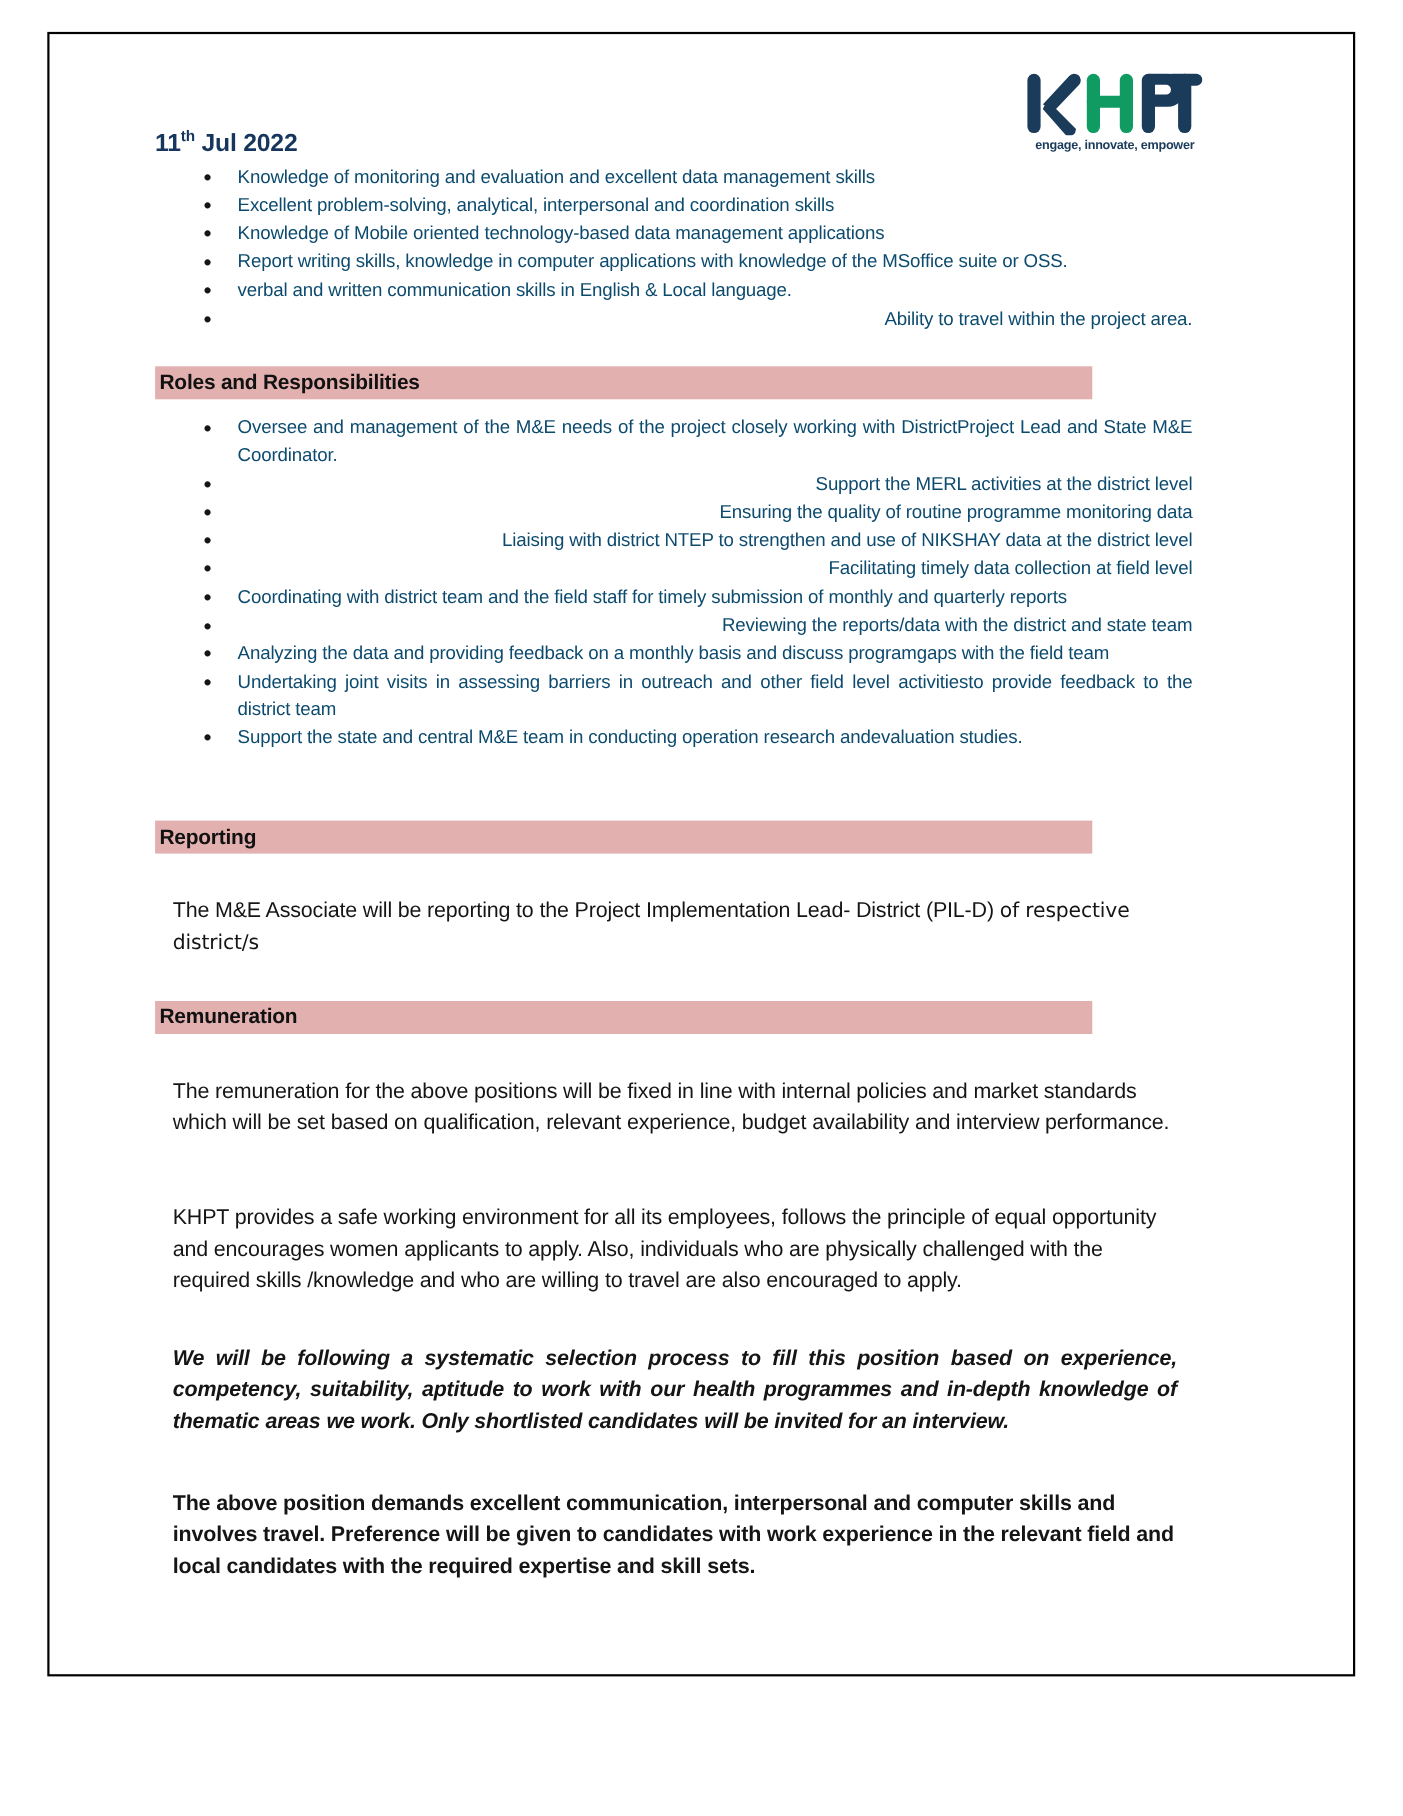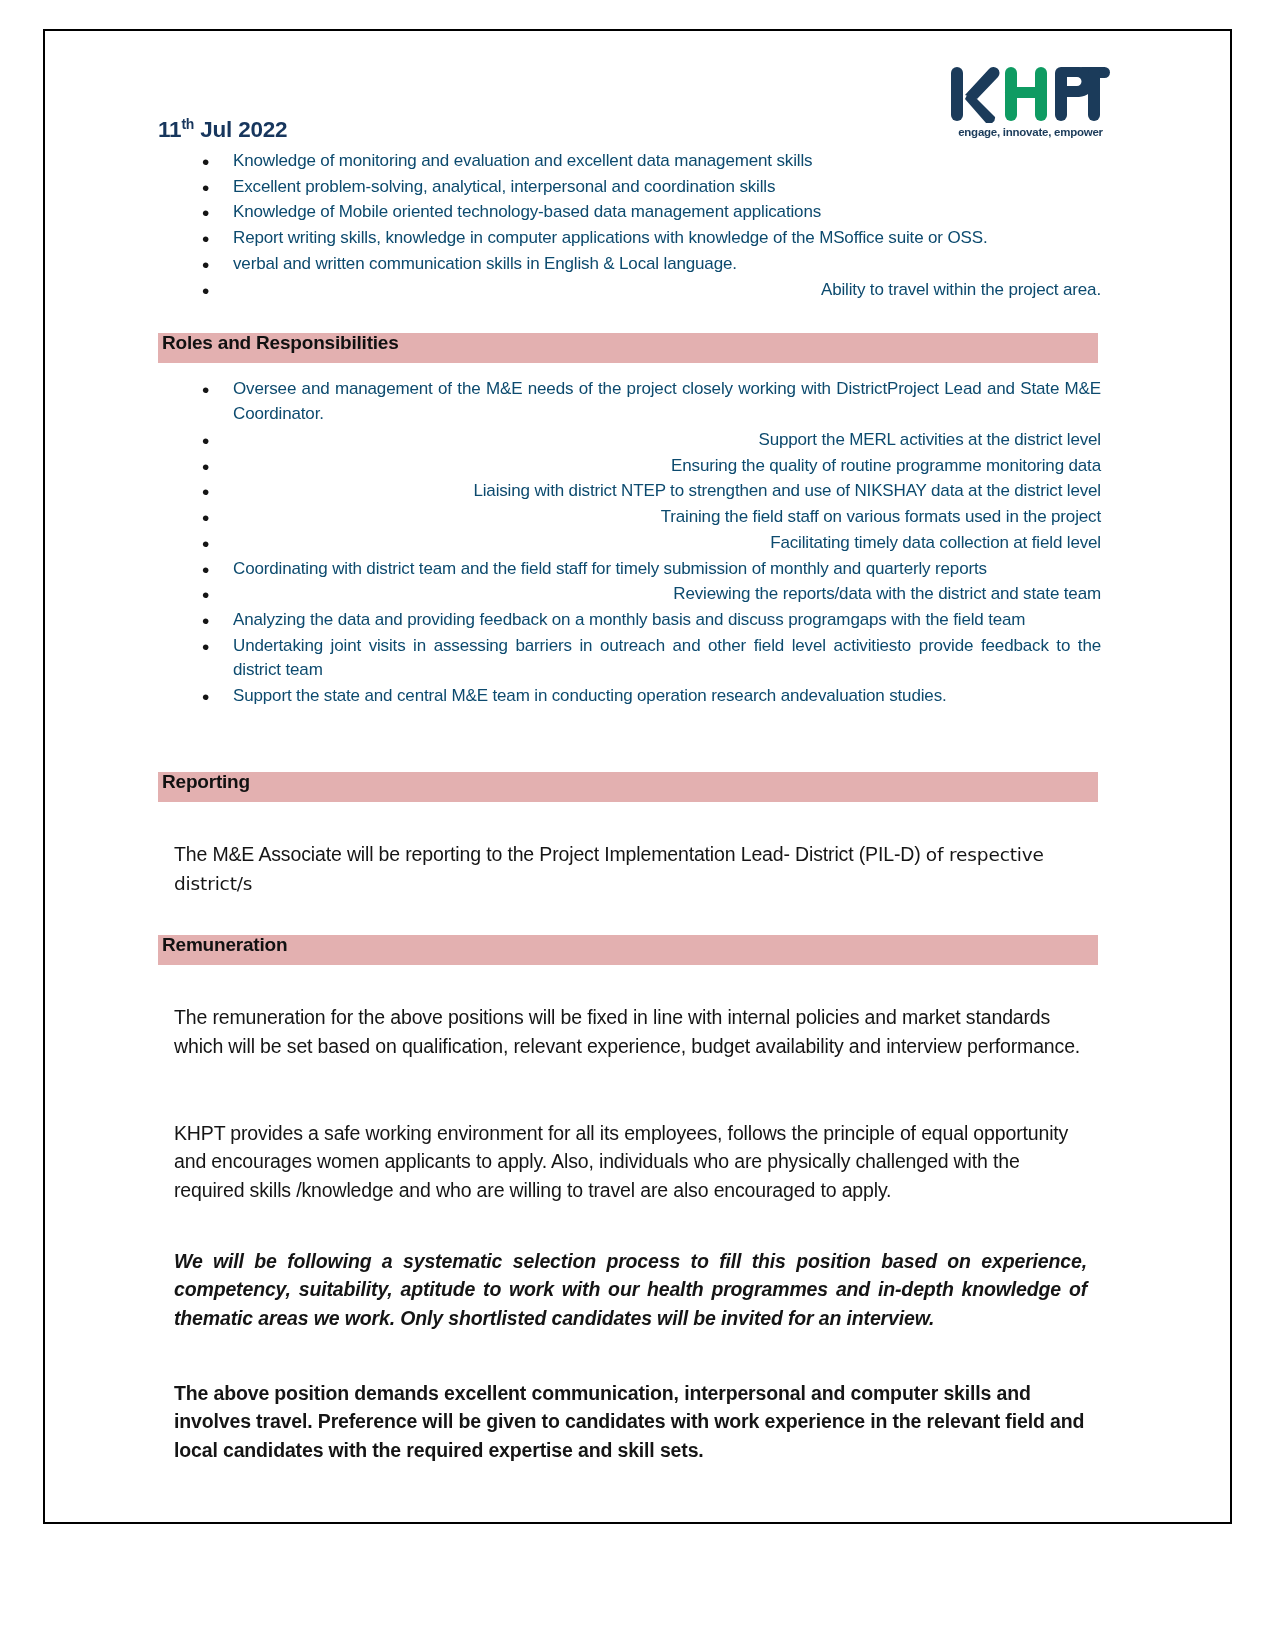--- a/index.html
+++ b/index.html
@@ -22,21 +22,21 @@
     left: 43px;
     top: 29px;
     width: 1189px;
     height: 1495px;
     border: 2px solid #000000;
     background: #ffffff;
   }
 
   #page-inner {
     position: absolute;
-    left: 113px;          
+    left: 96px;          
     top: 0px;
     width: 945px;
   }
 
   
   #header-zone {
     position: relative;
     height: 118px;
   }
 
@@ -100,23 +100,24 @@
     left: 44px;
     top: -2px;
     font-size: 21px;
     color: #151515;
   }
   ul.bullets li.nojustify { text-align: right; }
 
   
   .section-bar {
     background: #e3b0b0;
-    width: 940px;
+    width: 852px;
     height: 30px;
     display: flex;
+    align-items: center;
     padding-left: 4px;
     margin: 0;
   }
   .section-bar .bar-label {
     font-size: 19px;
     font-weight: bold;
     color: #111111;
     letter-spacing: -0.2px;
     line-height: 1;
   }
@@ -195,21 +196,20 @@
       <span class="bar-label">Roles and Responsibilities</span>
     </div>
 
     <div class="sp-14"></div>
 
     <ul class="bullets">
       <li>Oversee and management of the M&amp;E needs of the project closely working with DistrictProject Lead and State M&amp;E Coordinator.</li>
       <li class="nojustify">Support the MERL activities at the district level</li>
       <li class="nojustify">Ensuring the quality of routine programme monitoring data</li>
       <li class="nojustify">Liaising with district NTEP to strengthen and use of NIKSHAY data at the district level</li>
-      <li class="nojustify">Training the field staff on various formats used in the project</li>
       <li class="nojustify">Facilitating timely data collection at field level</li>
       <li>Coordinating with district team and the field staff for timely submission of monthly and quarterly reports</li>
       <li class="nojustify">Reviewing the reports/data with the district and state team</li>
       <li>Analyzing the data and providing feedback on a monthly basis and discuss programgaps with the field team</li>
       <li>Undertaking joint visits in assessing barriers in outreach and other field level activitiesto provide feedback to the district team</li>
       <li>Support the state and central M&amp;E team in conducting operation research andevaluation studies.</li>
     </ul>
 
     <div class="sp-62"></div>
 

